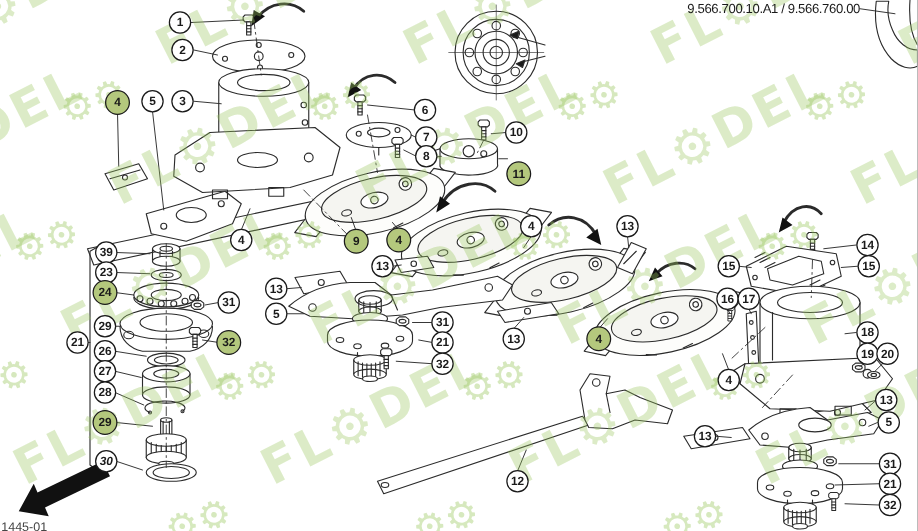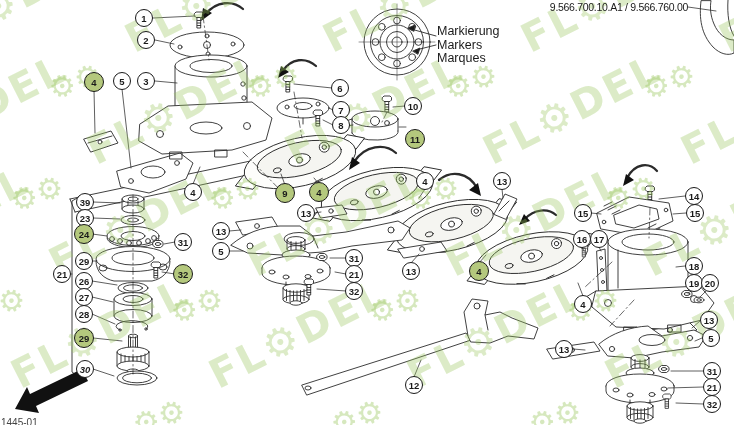--- a/index.html
+++ b/index.html
@@ -349,25 +349,20 @@
       <span class="wm-band" style="left: 212px; top: 354px;">FL⚙DEL</span>
       <span class="wm-gears" style="left: 132px; top: 400px;">⚙⚙</span>
       <span class="wm-band" style="left: 410px; top: 354px;">FL⚙DEL</span>
       <span class="wm-gears" style="left: 330px; top: 400px;">⚙⚙</span>
       <span class="wm-band" style="left: 608px; top: 354px;">FL⚙DEL</span>
       <span class="wm-gears" style="left: 528px; top: 400px;">⚙⚙</span>
     </div>
 
 <div class="pn">9.566.700.10.A1 / 9.566.760.00</div>
 
-<div class="marking">
-  <div>Markierung</div>
-  <div>Markers</div>
-  <div>Marques</div>
-</div>
 
 <div class="doccode">1445-01</div>
 
 <div id="callouts" class="callout-layer">
       <div class="callout" style="left: 144px; top: 18px;">1</div>
       <div class="callout" style="left: 146px; top: 40px;">2</div>
       <div class="callout" style="left: 146px; top: 81px;">3</div>
       <div class="callout hl" style="left: 94px; top: 82px;">4</div>
       <div class="callout" style="left: 122px; top: 81px;">5</div>
       <div class="callout" style="left: 340px; top: 88px;">6</div>

